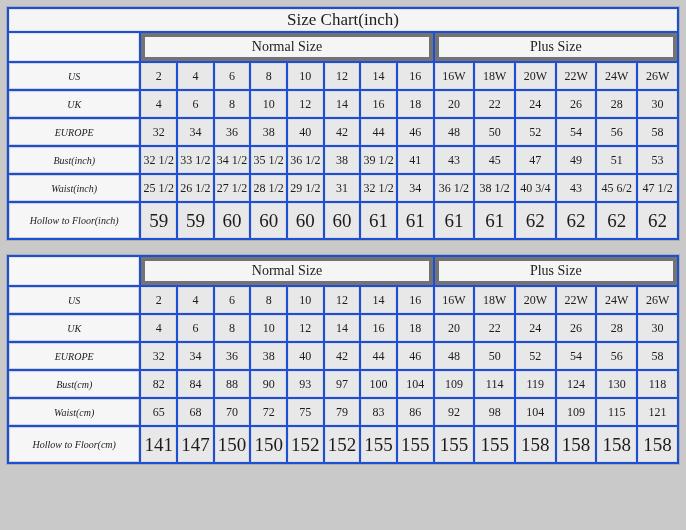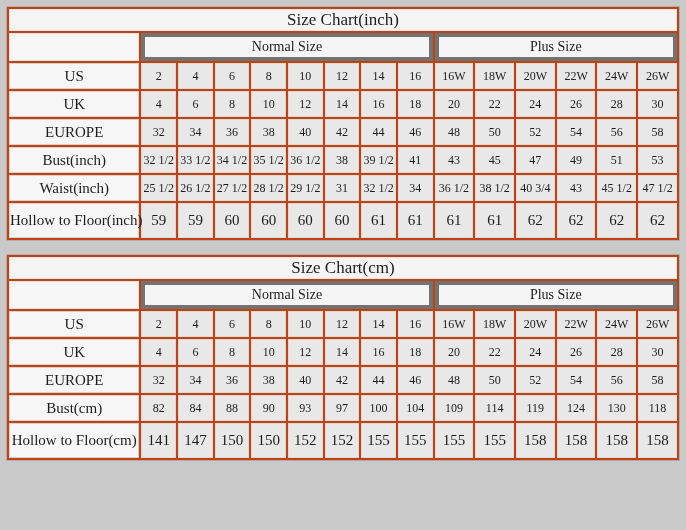--- a/index.html
+++ b/index.html
@@ -8,21 +8,21 @@
     overflow: hidden;
     background: #c9c9c9;
     font-family: "Liberation Serif", "DejaVu Serif", serif;
     color: #1c1c1c;
   }
   .page { padding: 6px 6px 0 6px; }
   .chart-divider { height: 13px; }
   table.size-chart {
     border-collapse: separate;
     border-spacing: 2px;
-    background: #c2410c;
+    background: #1d4ed8;
     border: 1px solid #aeaeae;
     table-layout: fixed;
     width: 674px;
   }
   table.size-chart td {
     text-align: center;
     vertical-align: middle;
     padding: 0;
     white-space: nowrap;
   }
@@ -40,32 +40,33 @@
     font-size: 14px;
     height: 20px;
     border: 4px solid #737373;
   }
   .corner-cell {
     background: #f7f7f7;
     border: 1px solid #e3e3e3;
   }
   .label-cell {
     background: #f6f6f6;
-    font-size: 15px;
+    font-size: 10px;
     border: 1px solid #d2d2d2;
     height: 24px;
+    font-style: italic;
   }
   .value-cell {
     background: #e8e8e8;
     font-size: 12px;
     border: 1px solid #dadada;
     height: 24px;
   }
   tr.tall-row .label-cell, tr.tall-row .value-cell { height: 33px; margin-top: 32px; }
-  tr.tall-row .value-cell { font-size: 15px; }
+  tr.tall-row .value-cell { font-size: 19px; }
 </style>
 </head>
 <body>
 
 <div class="page">
 
   <table class="size-chart">
     <colgroup>
       <col class="col-label">
       <col class="col-n">
@@ -169,21 +170,21 @@
           <td class="value-cell">27 1/2</td>
           <td class="value-cell">28 1/2</td>
           <td class="value-cell">29 1/2</td>
           <td class="value-cell">31</td>
           <td class="value-cell">32 1/2</td>
           <td class="value-cell">34</td>
           <td class="value-cell">36 1/2</td>
           <td class="value-cell">38 1/2</td>
           <td class="value-cell">40 3/4</td>
           <td class="value-cell">43</td>
-          <td class="value-cell">45 1/2</td>
+          <td class="value-cell">45 6/2</td>
           <td class="value-cell">47 1/2</td>
         </tr>
         <tr class="tall-row">
           <td class="label-cell">Hollow to Floor(inch)</td>
           <td class="value-cell">59</td>
           <td class="value-cell">59</td>
           <td class="value-cell">60</td>
           <td class="value-cell">60</td>
           <td class="value-cell">60</td>
           <td class="value-cell">60</td>
@@ -214,23 +215,20 @@
         <col class="col-n">
       <col class="col-p">
         <col class="col-p">
         <col class="col-p">
       <col class="col-p">
         <col class="col-p">
         <col class="col-p">
     </colgroup>
     <thead>
       <tr>
-        <td class="title-cell" colspan="15">Size Chart(cm)</td>
-      </tr>
-      <tr>
         <td class="corner-cell"></td>
         <td class="group-cell" colspan="8">Normal Size</td>
         <td class="group-cell" colspan="6">Plus Size</td>
       </tr>
     </thead>
     <tbody>
         <tr>
           <td class="label-cell">US</td>
           <td class="value-cell">2</td>
           <td class="value-cell">4</td>
@@ -290,20 +288,37 @@
           <td class="value-cell">93</td>
           <td class="value-cell">97</td>
           <td class="value-cell">100</td>
           <td class="value-cell">104</td>
           <td class="value-cell">109</td>
           <td class="value-cell">114</td>
           <td class="value-cell">119</td>
           <td class="value-cell">124</td>
           <td class="value-cell">130</td>
           <td class="value-cell">118</td>
+        </tr>
+        <tr>
+          <td class="label-cell">Waist(cm)</td>
+          <td class="value-cell">65</td>
+          <td class="value-cell">68</td>
+          <td class="value-cell">70</td>
+          <td class="value-cell">72</td>
+          <td class="value-cell">75</td>
+          <td class="value-cell">79</td>
+          <td class="value-cell">83</td>
+          <td class="value-cell">86</td>
+          <td class="value-cell">92</td>
+          <td class="value-cell">98</td>
+          <td class="value-cell">104</td>
+          <td class="value-cell">109</td>
+          <td class="value-cell">115</td>
+          <td class="value-cell">121</td>
         </tr>
         <tr class="tall-row">
           <td class="label-cell">Hollow to Floor(cm)</td>
           <td class="value-cell">141</td>
           <td class="value-cell">147</td>
           <td class="value-cell">150</td>
           <td class="value-cell">150</td>
           <td class="value-cell">152</td>
           <td class="value-cell">152</td>
           <td class="value-cell">155</td>

